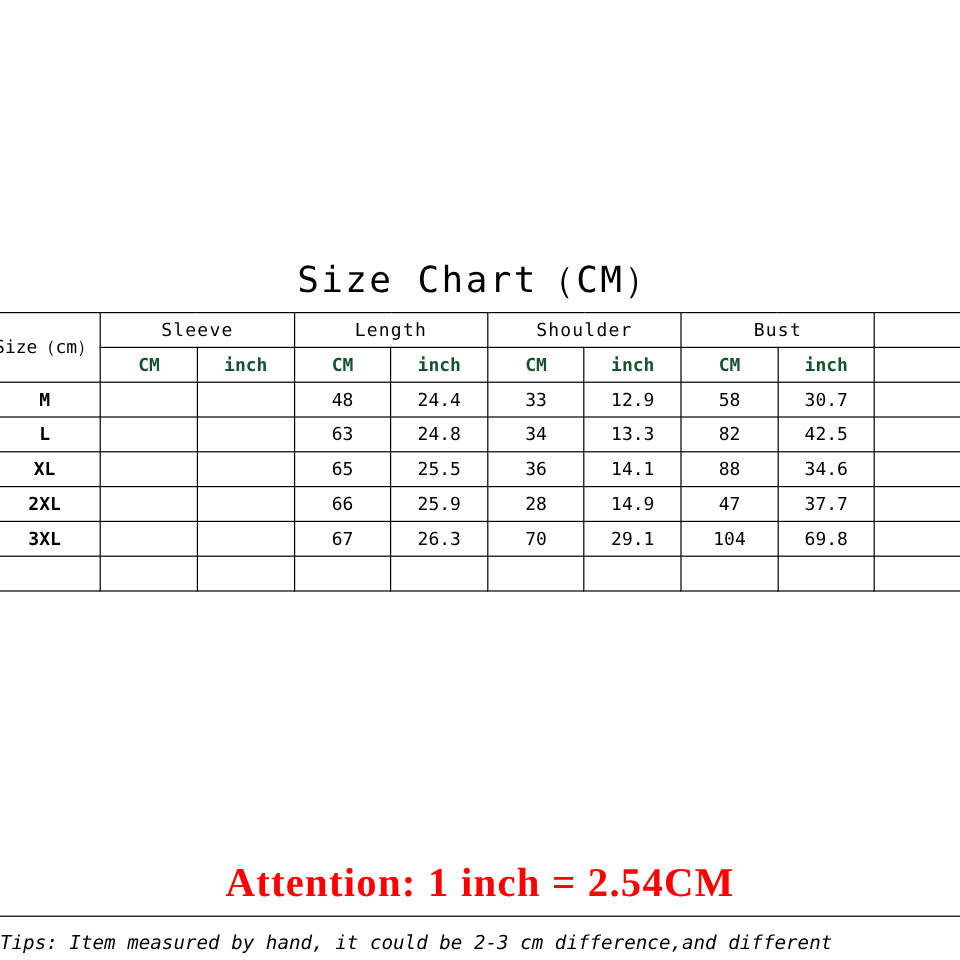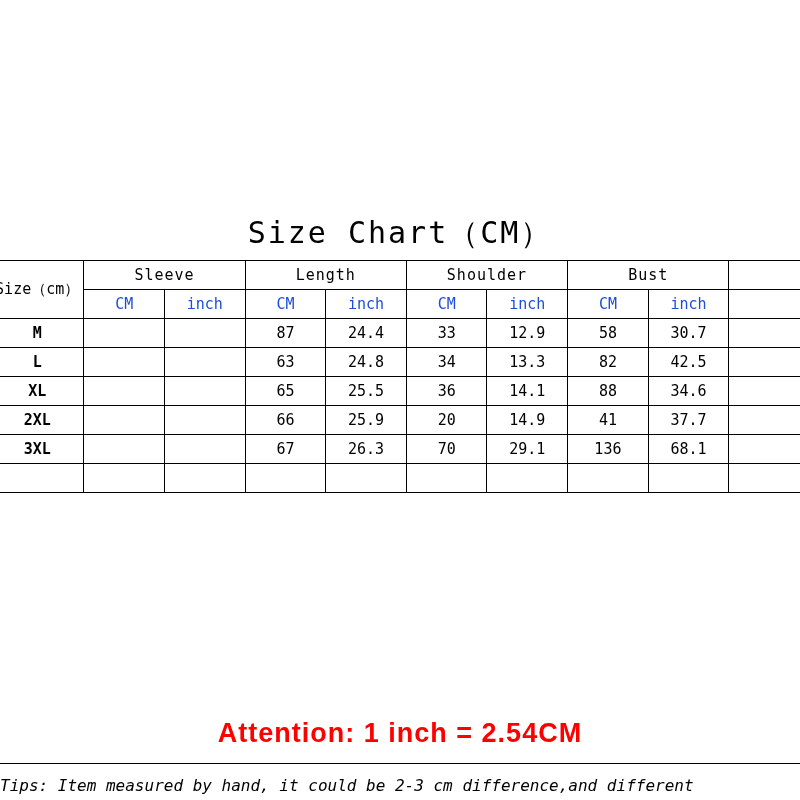--- a/index.html
+++ b/index.html
@@ -50,40 +50,40 @@
     font-family: "DejaVu Sans Mono", monospace;
     padding: 0;
   }
   .col-size { width: 88px; }
   .col-unit { width: 76px; }
   .grp-head {
     font-size: 16px;
     letter-spacing: 1px;
   }
   .unit-head {
-    color: #1d4ed8;
+    color: #14532d;
     font-size: 13px;
-    font-weight: normal;
+    font-weight: bold;
   }
   .size-label {
     font-weight: bold;
     font-size: 15px;
   }
   .row-tall td { height: 29px; }
   .blank-row td { height: 30px; }
   .attention {
     position: absolute;
     left: 0;
     top: 505px;
     width: 800px;
     text-align: center;
     color: #ff0000;
-    font-size: 27px;
+    font-size: 34px;
     font-weight: bold;
-    font-family: Liberation Sans, sans-serif;
+    font-family: Liberation Serif, serif;
     letter-spacing: 1px;
     white-space: nowrap;
   }
   .tips-box {
     position: absolute;
     left: -10px;
     top: 550px;
     width: 820px;
     border: 1px solid #000;
     border-left: none;
@@ -142,21 +142,21 @@
           <td class="unit-head">inch</td>
           <td class="unit-head">CM</td>
           <td class="unit-head">inch</td>
           <td></td>
         </tr>
 
         <tr class="row-tall">
           <td class="size-label">M</td>
           <td></td>
           <td></td>
-          <td>87</td>
+          <td>48</td>
           <td>24.4</td>
           <td>33</td>
           <td>12.9</td>
           <td>58</td>
           <td>30.7</td>
           <td></td>
         </tr>
 
         <tr class="row-tall">
           <td class="size-label">L</td>
@@ -183,37 +183,37 @@
           <td>34.6</td>
           <td></td>
         </tr>
 
         <tr class="row-tall">
           <td class="size-label">2XL</td>
           <td></td>
           <td></td>
           <td>66</td>
           <td>25.9</td>
-          <td>20</td>
+          <td>28</td>
           <td>14.9</td>
-          <td>41</td>
+          <td>47</td>
           <td>37.7</td>
           <td></td>
         </tr>
 
         <tr class="row-tall">
           <td class="size-label">3XL</td>
           <td></td>
           <td></td>
           <td>67</td>
           <td>26.3</td>
           <td>70</td>
           <td>29.1</td>
-          <td>136</td>
-          <td>68.1</td>
+          <td>104</td>
+          <td>69.8</td>
           <td></td>
         </tr>
 
         <tr class="blank-row">
           <td class="size-label"></td>
           <td></td>
           <td></td>
           <td></td>
           <td></td>
           <td></td>

